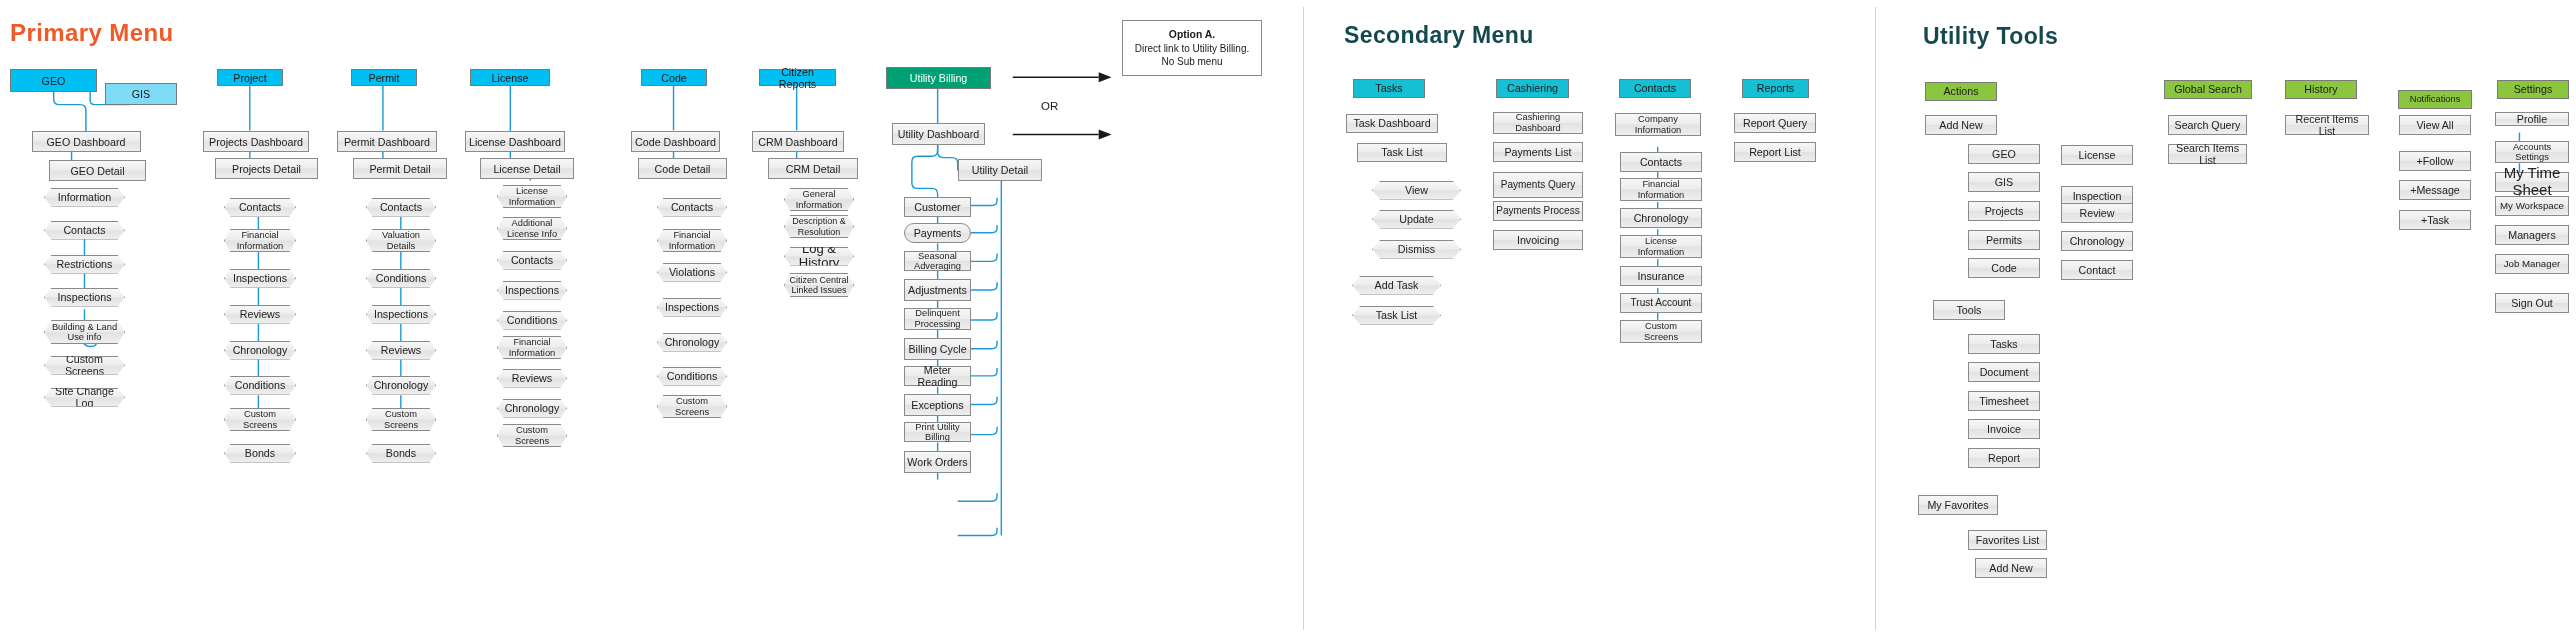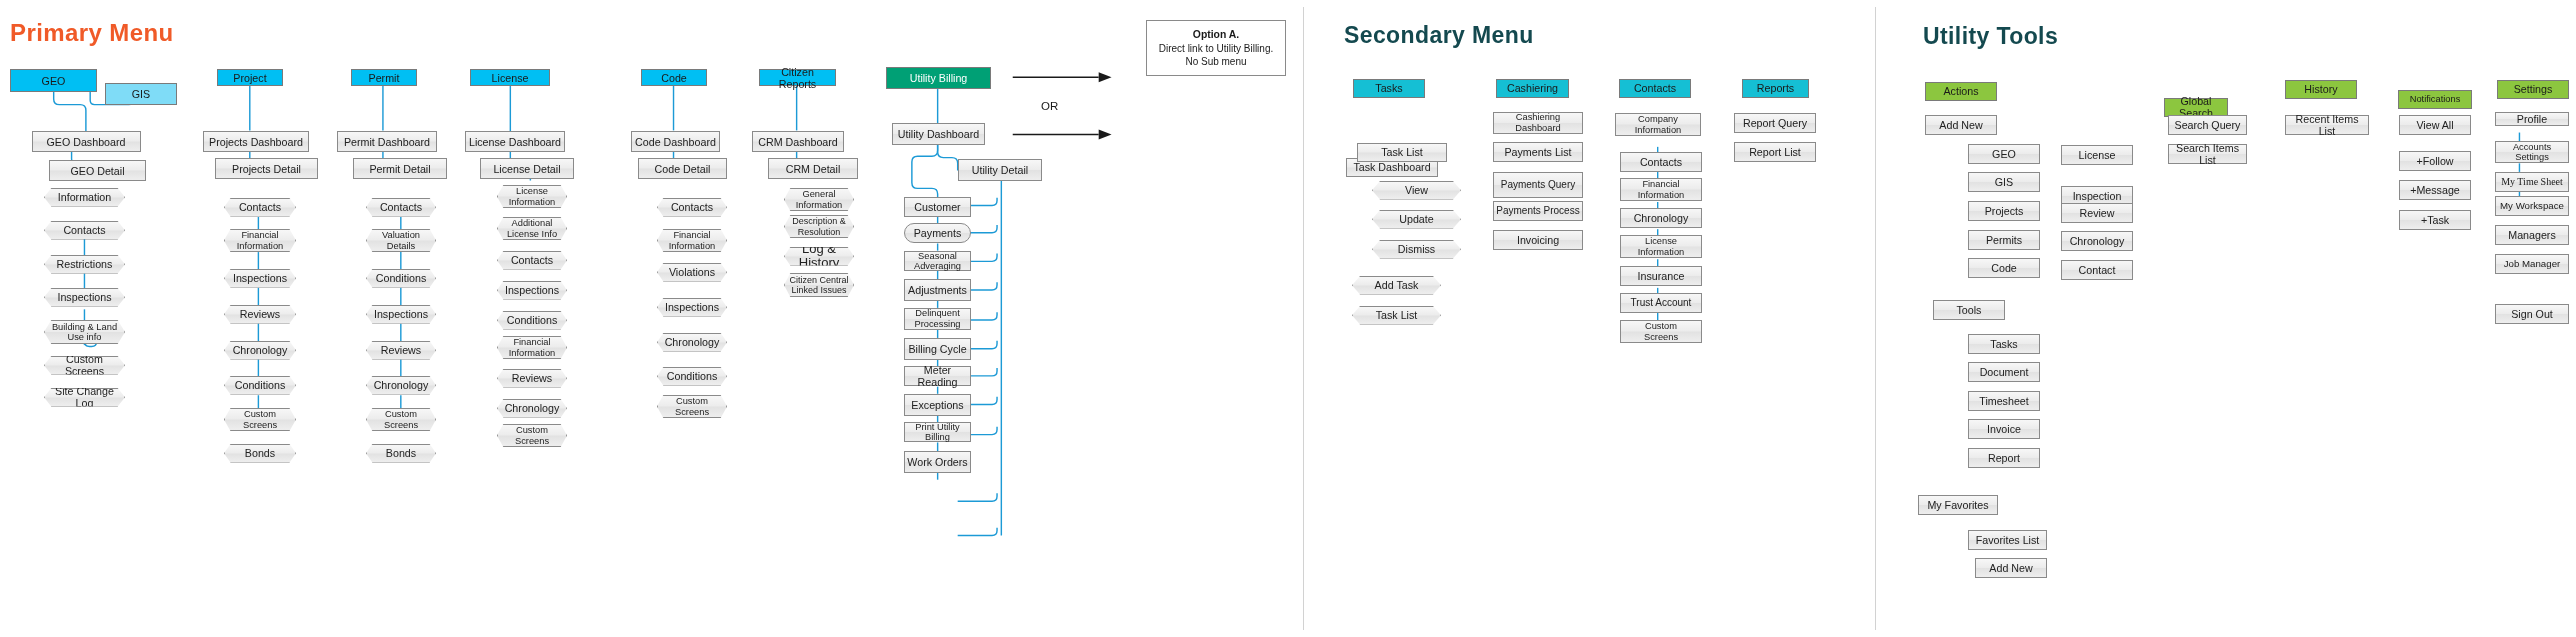--- a/index.html
+++ b/index.html
@@ -300,28 +300,28 @@
   <div class="node box" style="left:904px; top:451px; width:67px; height:21.5px;">Work Orders</div>
 
   <svg class="conn blackarrow" style="left:1002px; top:57px; width:179px; height:115px;" viewBox="0 0 250 160" width="179" height="115">
     <line x1="15" y1="28" x2="135" y2="28"></line>
     <polygon points="135,21 153,28 135,35"></polygon>
     <line x1="15" y1="108" x2="135" y2="108"></line>
     <polygon points="135,101 153,108 135,115"></polygon>
   </svg>
   <div class="or-label" style="left:1041px; top:100px;">OR</div>
 
-  <div class="note" style="left:1122px; top:20px; width:140px; height:56px;margin-left:24px;">
+  <div class="note" style="left:1122px; top:20px; width:140px; height:56px;">
     <b>Option A.</b>
     <span class="nbody">Direct link to Utility Billing.
 No Sub menu</span>
   </div>
 
   <div class="node chip chip-teal" style="left:1353px; top:79px; width:72px; height:18.6px;">Tasks</div>
-  <div class="node box" style="left:1346px; top:114px; width:92px; height:18.6px;margin-top:44px;">Task Dashboard</div>
+  <div class="node box" style="left:1346px; top:114px; width:92px; height:18.6px;">Task Dashboard</div>
   <div class="node box" style="left:1357px; top:143px; width:90px; height:18.6px;">Task List</div>
 
   <div class="node hex" style="left:1372px; top:181px; width:89px; height:18.6px;">View</div>
   <div class="node hex" style="left:1372px; top:210px; width:89px; height:18.6px;">Update</div>
   <div class="node hex" style="left:1372px; top:240px; width:89px; height:18.6px;">Dismiss</div>
   <div class="node hex" style="left:1352px; top:276px; width:89px; height:18.6px;">Add Task</div>
   <div class="node hex" style="left:1352px; top:306px; width:89px; height:18.6px;">Task List</div>
 
   <div class="node chip chip-teal" style="left:1496px; top:79px; width:73px; height:18.6px;">Cashiering</div>
   <div class="node box" style="left:1493px; top:112px; width:90px; height:21.5px; font-size:9.3px;">Cashiering
@@ -368,37 +368,37 @@
   <div class="node box" style="left:1968px; top:334px; width:72px; height:20px;">Tasks</div>
   <div class="node box" style="left:1968px; top:362px; width:72px; height:20px;">Document</div>
   <div class="node box" style="left:1968px; top:391px; width:72px; height:20px;">Timesheet</div>
   <div class="node box" style="left:1968px; top:419px; width:72px; height:20px;">Invoice</div>
   <div class="node box" style="left:1968px; top:448px; width:72px; height:20px;">Report</div>
 
   <div class="node box" style="left:1918px; top:495px; width:80px; height:20px;">My Favorites</div>
   <div class="node box" style="left:1968px; top:530px; width:79px; height:20px;">Favorites List</div>
   <div class="node box" style="left:1975px; top:558px; width:72px; height:20px;">Add New</div>
 
-  <div class="node chip chip-olive" style="left:2164px; top:98px; width:64px; height:18.6px;">Global Search</div>
+  <div class="node chip chip-olive" style="left:2164px; top:80px; width:88px; height:18.6px;">Global Search</div>
   <div class="node box" style="left:2168px; top:115px; width:79px; height:20px;">Search Query</div>
   <div class="node box" style="left:2168px; top:144px; width:79px; height:20px;">Search Items List</div>
 
   <div class="node chip chip-olive" style="left:2285px; top:80px; width:72px; height:18.6px;">History</div>
   <div class="node box" style="left:2285px; top:115px; width:84px; height:20px;">Recent Items List</div>
 
   <div class="node chip chip-olive" style="left:2398px; top:80px; width:74px; height:18.6px; font-size:9.3px;margin-top:10px;">Notifications</div>
   <div class="node box" style="left:2399px; top:115px; width:72px; height:20px;">View All</div>
   <div class="node box" style="left:2399px; top:151px; width:72px; height:20px;">+Follow</div>
   <div class="node box" style="left:2399px; top:180px; width:72px; height:20px;">+Message</div>
   <div class="node box" style="left:2399px; top:210px; width:72px; height:20px;">+Task</div>
 
   <div class="node chip chip-olive" style="left:2497px; top:80px; width:72px; height:18.6px;">Settings</div>
   <div class="node box" style="left:2495px; top:112px; width:74px; height:14px;">Profile</div>
   <div class="node box" style="left:2495px; top:141px; width:74px; height:22px; font-size:9.3px;">Accounts
 Settings</div>
-  <div class="node box" style="left:2495px; top:172px; width:74px; height:20px; font-size:10px;font-family:Liberation Serif, serif;">My Time Sheet</div>
+  <div class="node box" style="left:2495px; top:172px; width:74px; height:20px; font-size:15px;">My Time Sheet</div>
   <div class="node box" style="left:2495px; top:196px; width:74px; height:20px; font-size:9.7px;">My Workspace</div>
   <div class="node box" style="left:2495px; top:225px; width:74px; height:20px;">Managers</div>
   <div class="node box" style="left:2495px; top:254px; width:74px; height:20px; font-size:9.7px;">Job Manager</div>
-  <div class="node box" style="left:2495px; top:293px; width:74px; height:20px;margin-top:11px;">Sign Out</div>
+  <div class="node box" style="left:2495px; top:293px; width:74px; height:20px;">Sign Out</div>
 
 </div>
 
 
 </body></html>

